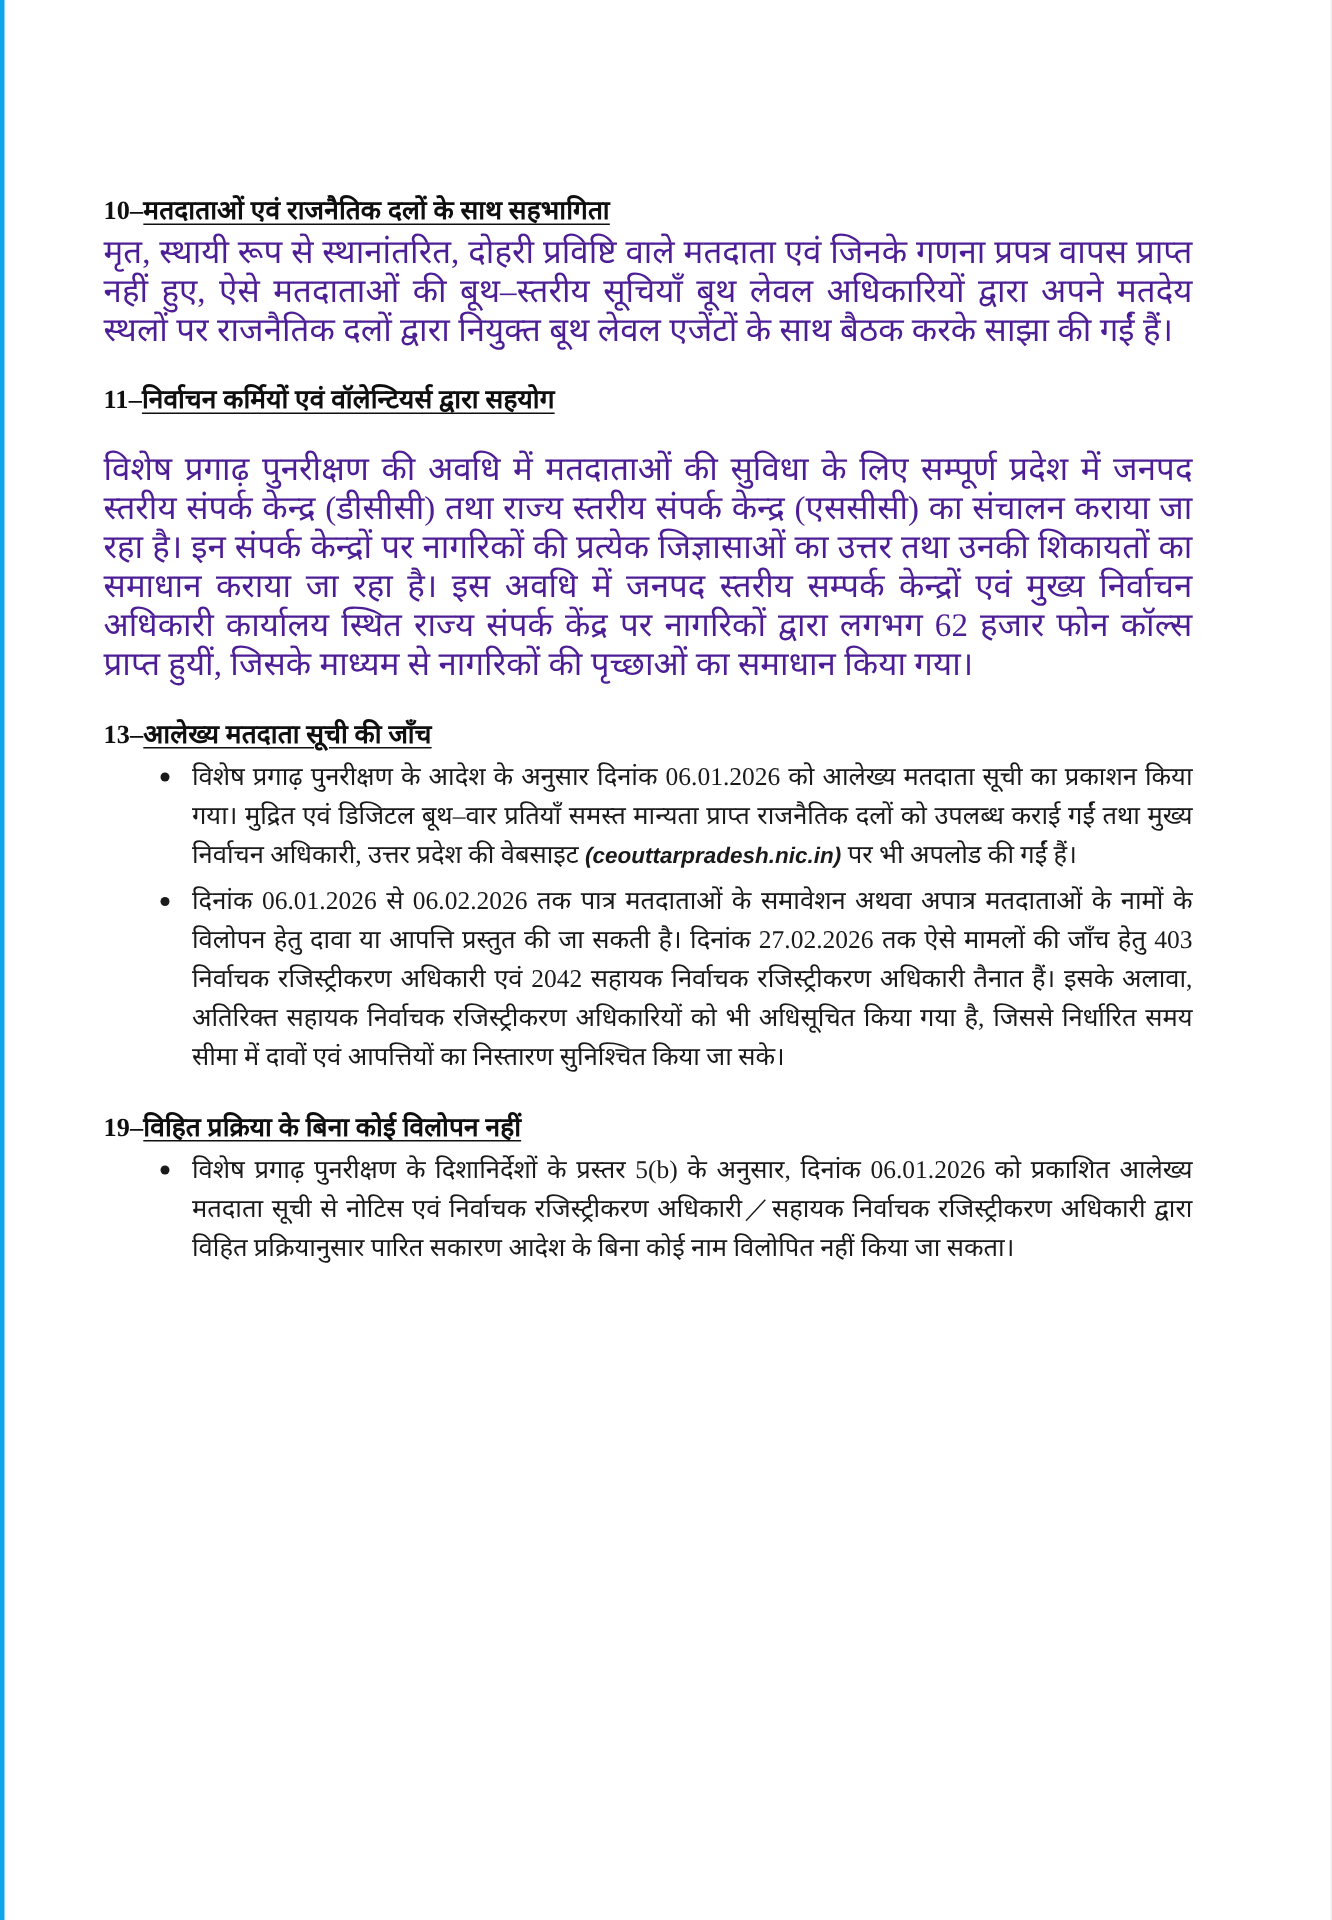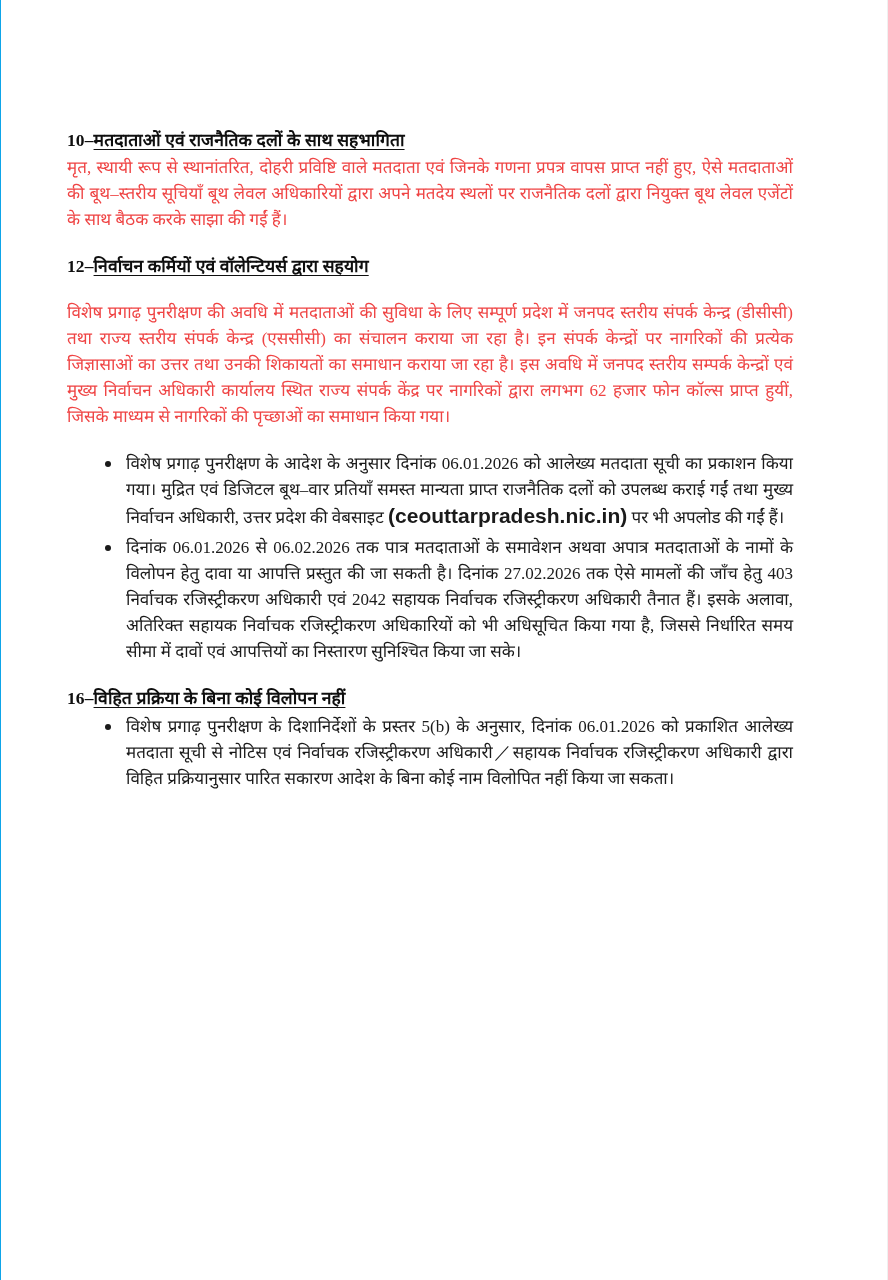--- a/index.html
+++ b/index.html
@@ -17,21 +17,21 @@
     position: relative;
   }
   .page {
     position: absolute;
     top: 0;
     left: 0;
     width: 888px;
     height: 1280px;
     background: #ffffff;
     box-sizing: border-box;
-    border-left: 1px solid #0ea5e9;
+    border-left: 3px solid #0ea5e9;
     border-right: 1px solid #f0f0f0;
   }
   .content {
     position: absolute;
     left: 66px;
     top: 128px;
     width: 726px;
   }
   .section {
     margin-bottom: 21px;
@@ -51,25 +51,25 @@
   h2.sec-heading .num {
     text-decoration: none;
   }
   h2.sec-heading .htext {
     text-decoration: underline;
     text-underline-offset: 3px;
     text-decoration-thickness: 1.3px;
   }
   p.body-para {
     margin: 0;
-    font-size: 17px;
+    font-size: 22px;
     line-height: 26px;
     text-align: justify;
     text-justify: inter-word;
-    color: #ef4444;
+    color: #4c1d95;
     letter-spacing: 0.05px;
   }
   ul.bullets {
     list-style: none;
     margin: 3px 0 0 0;
     padding: 0;
   }
   ul.bullets > li {
     position: relative;
     padding-left: 59px;
@@ -89,56 +89,58 @@
     top: 10px;
     width: 6px;
     height: 6px;
     background: #1a1a1a;
     border-radius: 50%;
     display: block;
   }
   .weblink {
     font-family: "Liberation Sans", "DejaVu Sans", sans-serif;
     font-weight: bold;
-    font-size: 21px;
+    font-size: 15px;
+    font-style: italic;
   }
   .para-text { display: inline; }
 </style>
 </head>
 <body>
 
 <div class="page">
   <div class="content">
 
     <section class="section">
       <h2 class="sec-heading"><span class="num">10</span><span class="num">–</span><span class="htext">मतदाताओं एवं राजनैतिक दलों के साथ सहभागिता</span></h2>
       <p class="body-para">मृत, स्थायी रूप से स्थानांतरित, दोहरी प्रविष्टि वाले मतदाता एवं जिनके गणना प्रपत्र वापस प्राप्त नहीं हुए, ऐसे मतदाताओं की बूथ–स्तरीय सूचियाँ बूथ लेवल अधिकारियों द्वारा अपने मतदेय स्थलों पर राजनैतिक दलों द्वारा नियुक्त बूथ लेवल एजेंटों के साथ बैठक करके साझा की गईं हैं।</p>
     </section>
 
     <section class="section">
-      <h2 class="sec-heading"><span class="num">12</span><span class="num">–</span><span class="htext">निर्वाचन कर्मियों एवं वॉलेन्टियर्स द्वारा सहयोग</span></h2>
+      <h2 class="sec-heading"><span class="num">11</span><span class="num">–</span><span class="htext">निर्वाचन कर्मियों एवं वॉलेन्टियर्स द्वारा सहयोग</span></h2>
     </section>
 
     <section class="section">
       <p class="body-para">विशेष प्रगाढ़ पुनरीक्षण की अवधि में मतदाताओं की सुविधा के लिए सम्पूर्ण प्रदेश में जनपद स्तरीय संपर्क केन्द्र (डीसीसी) तथा राज्य स्तरीय संपर्क केन्द्र (एससीसी) का संचालन कराया जा रहा है। इन संपर्क केन्द्रों पर नागरिकों की प्रत्येक जिज्ञासाओं का उत्तर तथा उनकी शिकायतों का समाधान कराया जा रहा है। इस अवधि में जनपद स्तरीय सम्पर्क केन्द्रों एवं मुख्य निर्वाचन अधिकारी कार्यालय स्थित राज्य संपर्क केंद्र पर नागरिकों द्वारा लगभग 62 हजार फोन कॉल्स प्राप्त हुयीं, जिसके माध्यम से नागरिकों की पृच्छाओं का समाधान किया गया।</p>
     </section>
 
     <section class="section">
+      <h2 class="sec-heading"><span class="num">13</span><span class="num">–</span><span class="htext">आलेख्य मतदाता सूची की जाँच</span></h2>
       <ul class="bullets">
         <li>
           <span class="bullet-dot"></span><span class="para-text">विशेष प्रगाढ़ पुनरीक्षण के आदेश के अनुसार दिनांक 06.01.2026 को आलेख्य मतदाता सूची का प्रकाशन किया गया। मुद्रित एवं डिजिटल बूथ–वार प्रतियाँ समस्त मान्यता प्राप्त राजनैतिक दलों को उपलब्ध कराई गईं तथा मुख्य निर्वाचन अधिकारी, उत्तर प्रदेश की वेबसाइट </span><span class="weblink">(ceouttarpradesh.nic.in)</span><span class="para-text"> पर भी अपलोड की गईं हैं।</span>
         </li>
         <li>
           <span class="bullet-dot"></span><span class="para-text">दिनांक 06.01.2026 से 06.02.2026 तक पात्र मतदाताओं के समावेशन अथवा अपात्र मतदाताओं के नामों के विलोपन हेतु दावा या आपत्ति प्रस्तुत की जा सकती है। दिनांक 27.02.2026 तक ऐसे मामलों की जाँच हेतु 403 निर्वाचक रजिस्ट्रीकरण अधिकारी एवं 2042 सहायक निर्वाचक रजिस्ट्रीकरण अधिकारी तैनात हैं। इसके अलावा, अतिरिक्त सहायक निर्वाचक रजिस्ट्रीकरण अधिकारियों को भी अधिसूचित किया गया है, जिससे निर्धारित समय सीमा में दावों एवं आपत्तियों का निस्तारण सुनिश्चित किया जा सके।</span>
         </li>
       </ul>
     </section>
 
     <section class="section">
-      <h2 class="sec-heading"><span class="num">16</span><span class="num">–</span><span class="htext">विहित प्रक्रिया के बिना कोई विलोपन नहीं</span></h2>
+      <h2 class="sec-heading"><span class="num">19</span><span class="num">–</span><span class="htext">विहित प्रक्रिया के बिना कोई विलोपन नहीं</span></h2>
       <ul class="bullets">
         <li>
           <span class="bullet-dot"></span><span class="para-text">विशेष प्रगाढ़ पुनरीक्षण के दिशानिर्देशों के प्रस्तर 5(b) के अनुसार, दिनांक 06.01.2026 को प्रकाशित आलेख्य मतदाता सूची से नोटिस एवं निर्वाचक रजिस्ट्रीकरण अधिकारी／सहायक निर्वाचक रजिस्ट्रीकरण अधिकारी द्वारा विहित प्रक्रियानुसार पारित सकारण आदेश के बिना कोई नाम विलोपित नहीं किया जा सकता।</span>
         </li>
       </ul>
     </section>
 
   </div>
 </div>
 

